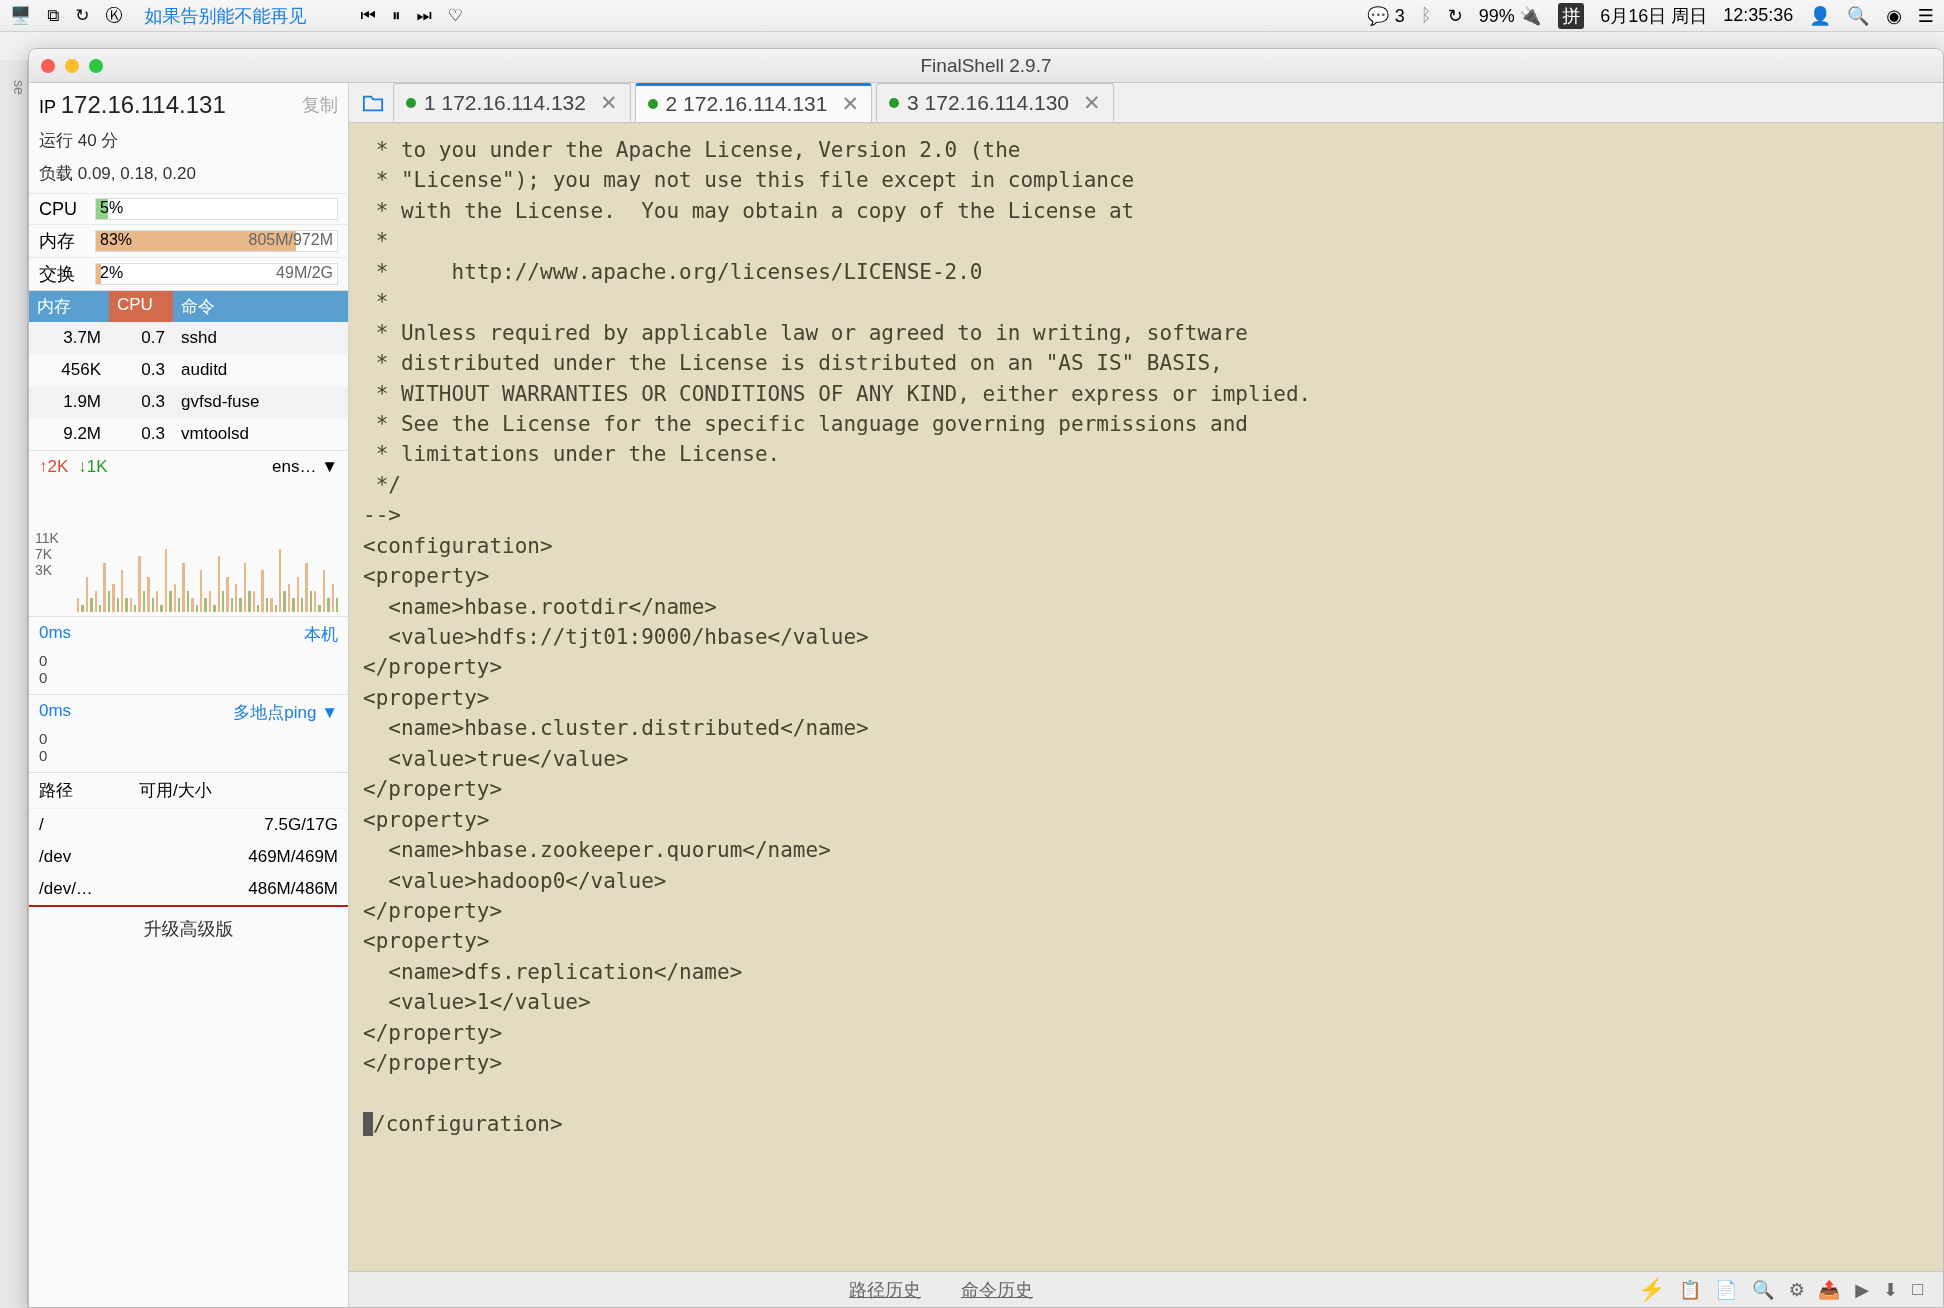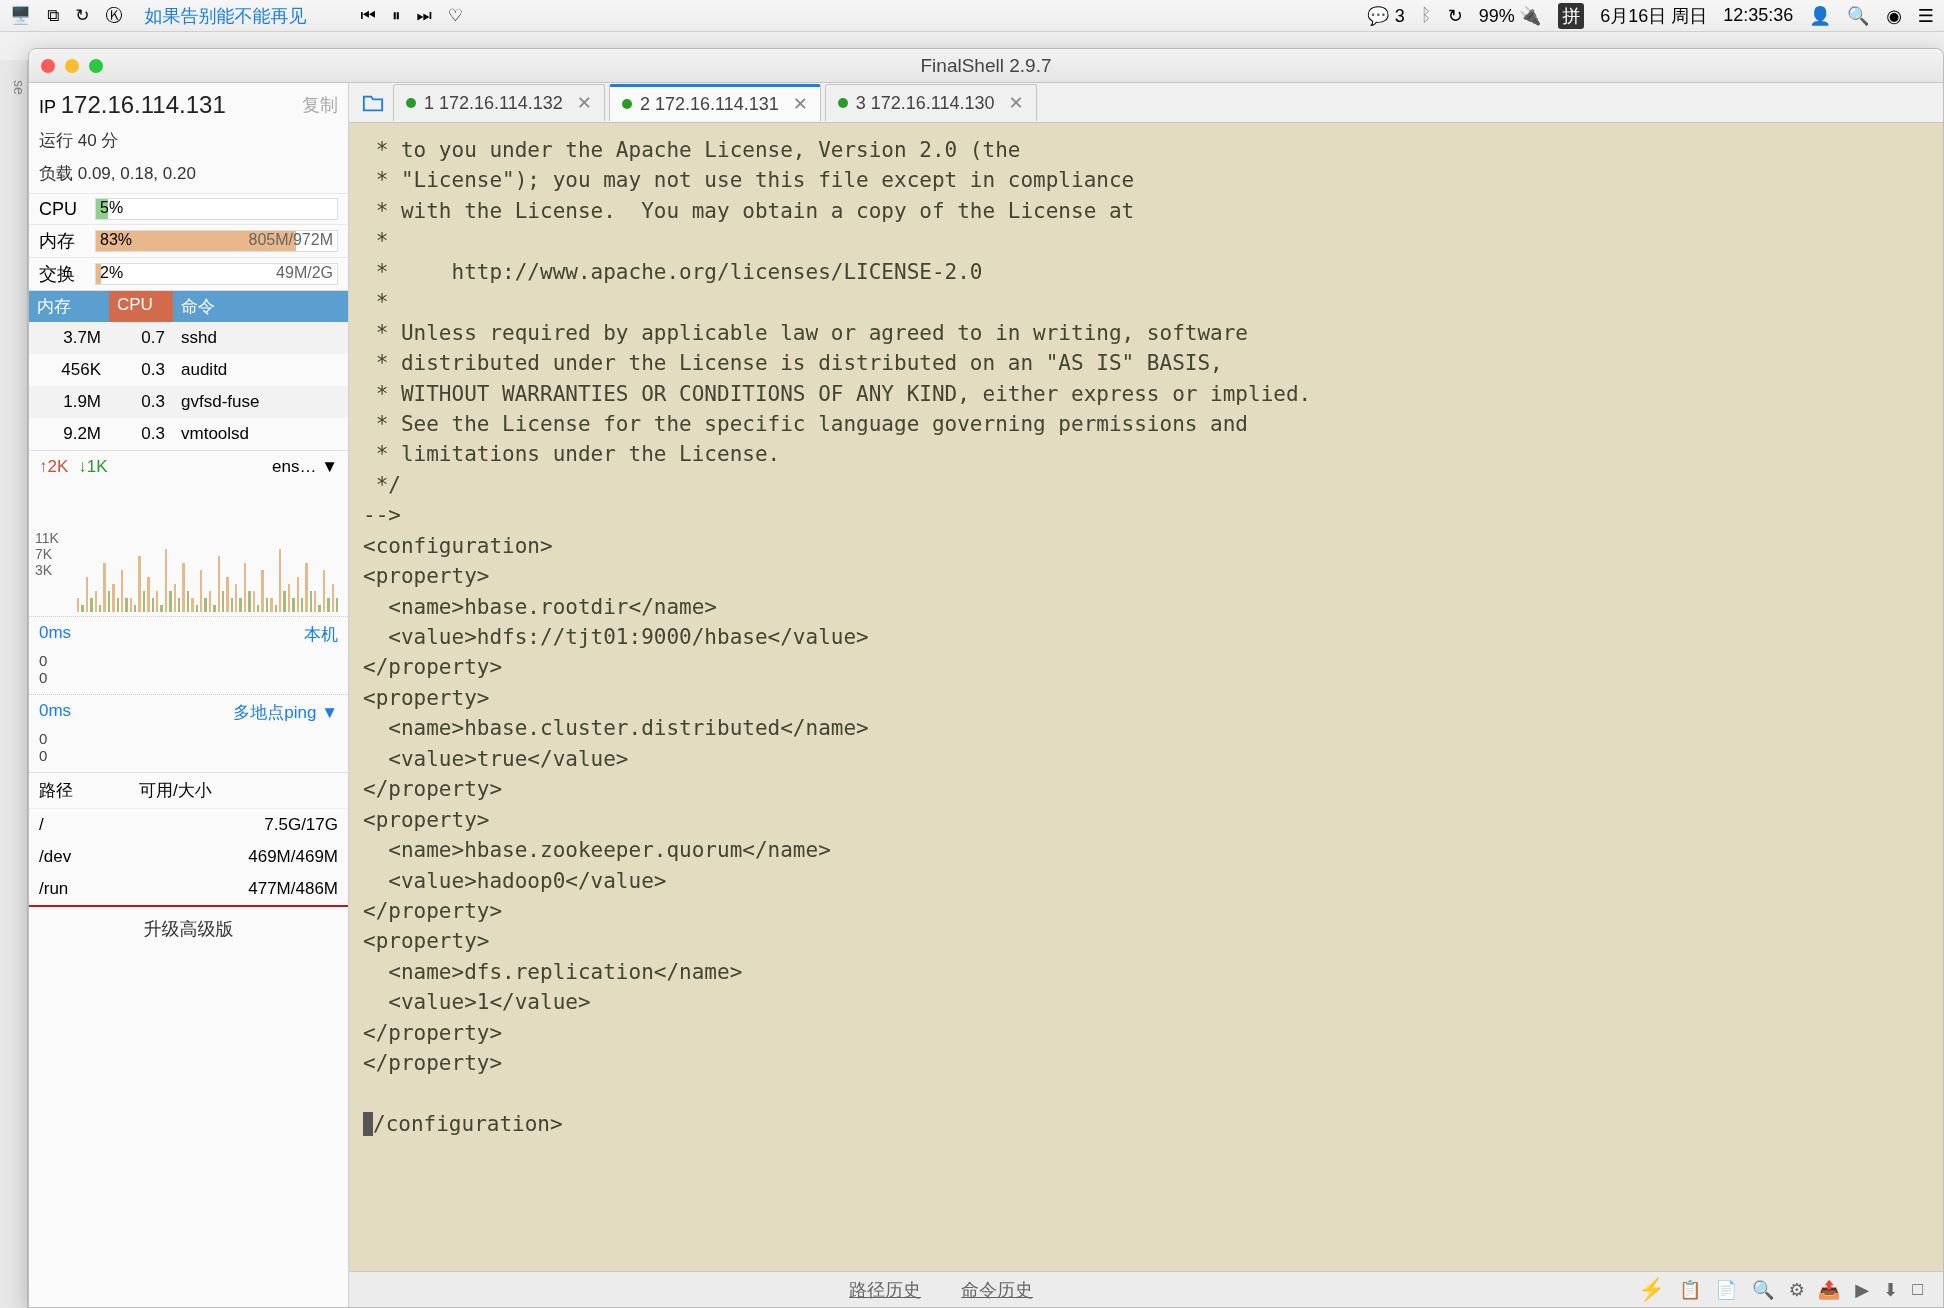--- a/index.html
+++ b/index.html
@@ -53,21 +53,21 @@
 .zeros { padding: 0 10px 8px; font-size: 15px; color: #444; }
 
 .diskbox { border-top: 1px solid #ddd; }
 .diskbox .dh { display: flex; padding: 6px 10px; font-size: 17px; border-bottom: 1px solid #eee; }
 .diskbox .dh .d1 { width: 100px; } .diskbox .dr { display: flex; padding: 6px 10px; font-size: 17px; }
 .diskbox .dr .d1 { width: 100px; } .diskbox .dr .d2 { flex: 1; text-align: right; }
 .upg { text-align: center; padding: 10px; color: #333; font-size: 18px; border-top: 2px solid #b91c1c; }
 
 .tabs { height: 40px; display: flex; align-items: center; background: #f0f0f0; border-bottom: 1px solid #c5c5c5; gap: 4px; padding-left: 8px; }
 .folder { width: 32px; height: 28px; display: flex; align-items: center; justify-content: center; }
-.tab { display: flex; align-items: center; gap: 8px; padding: 6px 12px; background: #f0f0f0; border: 1px solid #c5c5c5; border-bottom: none; font-size: 18px; color: #444; border-radius: 3px 3px 0 0; }
+.tab { display: flex; align-items: center; gap: 8px; padding: 6px 12px; background: #f0f0f0; border: 1px solid #c5c5c5; border-bottom: none; font-size: 21px; color: #444; border-radius: 3px 3px 0 0; }
 .tab.active { border-top: 3px solid #1a7fe0; background: #fafafa; }
 .tab .st { width: 10px; height: 10px; border-radius: 50%; background: #2a9a2a; }
 .tab .x { color: #888; margin-left: 6px; }
 
 .main { flex: 1; display: flex; flex-direction: column; }
 .term { flex: 1; background: #e3dcc0; padding: 12px 14px; font-family: "Menlo","Monaco",monospace; font-size: 21px; color: #443; white-space: pre; overflow: auto; line-height: 1.45; }
 .cursor { display: inline-block; width: 10px; height: 24px; background: #555; vertical-align: text-bottom; }
 
 .statusbar { height: 36px; background: #ececec; border-top: 1px solid #c7c7c7; display: flex; align-items: center; gap: 40px; padding: 0 20px 0 500px; font-size: 18px; color: #666; }
 .statusbar .right { margin-left: auto; display: flex; gap: 14px; align-items: center; }
@@ -284,22 +284,22 @@
         <div id="diskrows">
             <div class="dr">
               <div class="d1">/</div>
               <div class="d2">7.5G/17G</div>
             </div>
             <div class="dr">
               <div class="d1">/dev</div>
               <div class="d2">469M/469M</div>
             </div>
             <div class="dr">
-              <div class="d1">/run</div>
-              <div class="d2">477M/486M</div>
+              <div class="d1">/dev/…</div>
+              <div class="d2">486M/486M</div>
             </div>
           </div>
       </div>
       <div class="upg">升级高级版</div>
     </div>
 
     <div class="main">
       <div class="tabs">
         <div class="folder">
           <svg viewBox="0 0 24 24" width="26" height="22">

